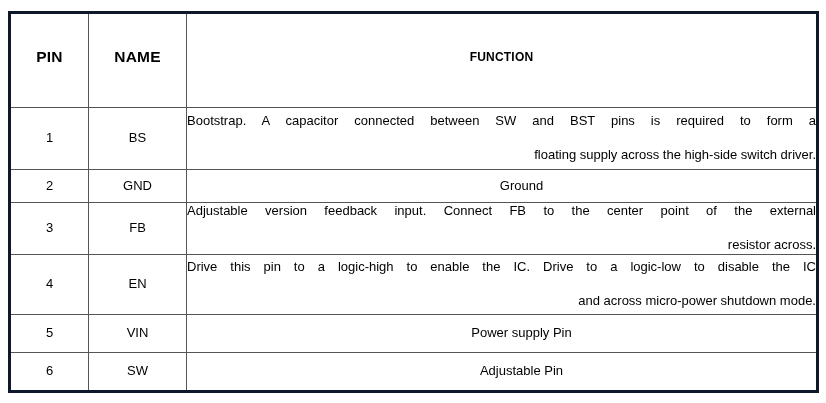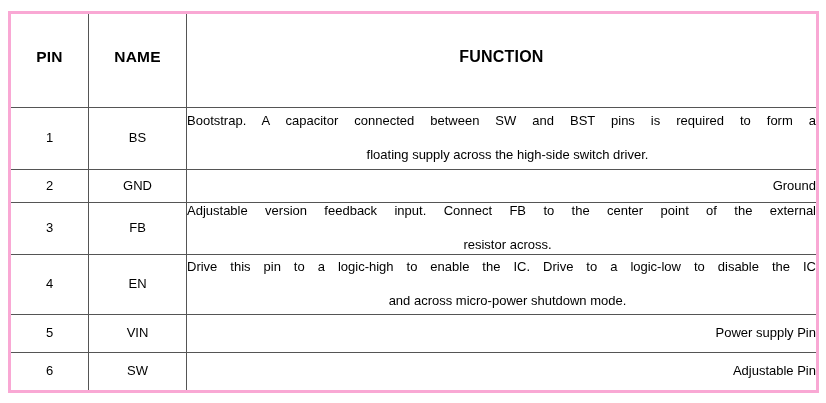--- a/index.html
+++ b/index.html
@@ -24,21 +24,21 @@
     width: 808px;
     height: 382px;
     box-sizing: border-box;
   }
 
   table.pin-table {
     width: 808px;
     height: 382px;
     border-collapse: collapse;
     table-layout: fixed;
-    border: 3px solid #f9a8d4;
+    border: 3px solid #0f172a;
     background: #ffffff;
   }
 
   table.pin-table col.col-pin   { width: 79px; }
   table.pin-table col.col-name  { width: 98px; }
   table.pin-table col.col-func  { width: 631px; }
 
   table.pin-table th,
   table.pin-table td {
     border: 1px solid #555555;
@@ -54,21 +54,21 @@
 
   tr.header-row th {
     font-weight: bold;
     text-align: center;
     font-size: 15.5px;
     letter-spacing: 0.2px;
     vertical-align: middle;
     padding-bottom: 6px;
   }
   tr.header-row th.th-function {
-    font-size: 16px;
+    font-size: 12px;
   }
 
   
   td.cell-pin,
   td.cell-name {
     text-align: center;
     vertical-align: middle;
     font-size: 15.5px;
   }
 
@@ -88,26 +88,26 @@
     text-justify: inter-word;
   }
   td.cell-func .just-line::after {
     content: "";
     display: inline-block;
     width: 100%;
     height: 0;
   }
   td.cell-func .last-line {
     display: block;
-    text-align: center;
+    text-align: right;
     margin-left: 12px;
   }
   td.cell-func .single-line {
     display: block;
-    text-align: right;
+    text-align: center;
     margin-left: 40px;
   }
 
   
   tr.row-1 { height: 62px; }
   tr.row-2 { height: 33px; }
   tr.row-3 { height: 52px; }
   tr.row-4 { height: 60px; }
   tr.row-5 { height: 38px; }
   tr.row-6 { height: 39px; }

